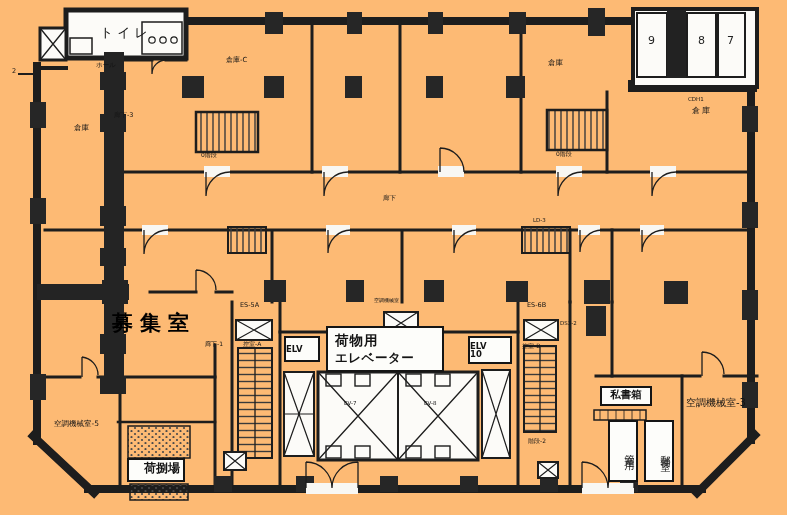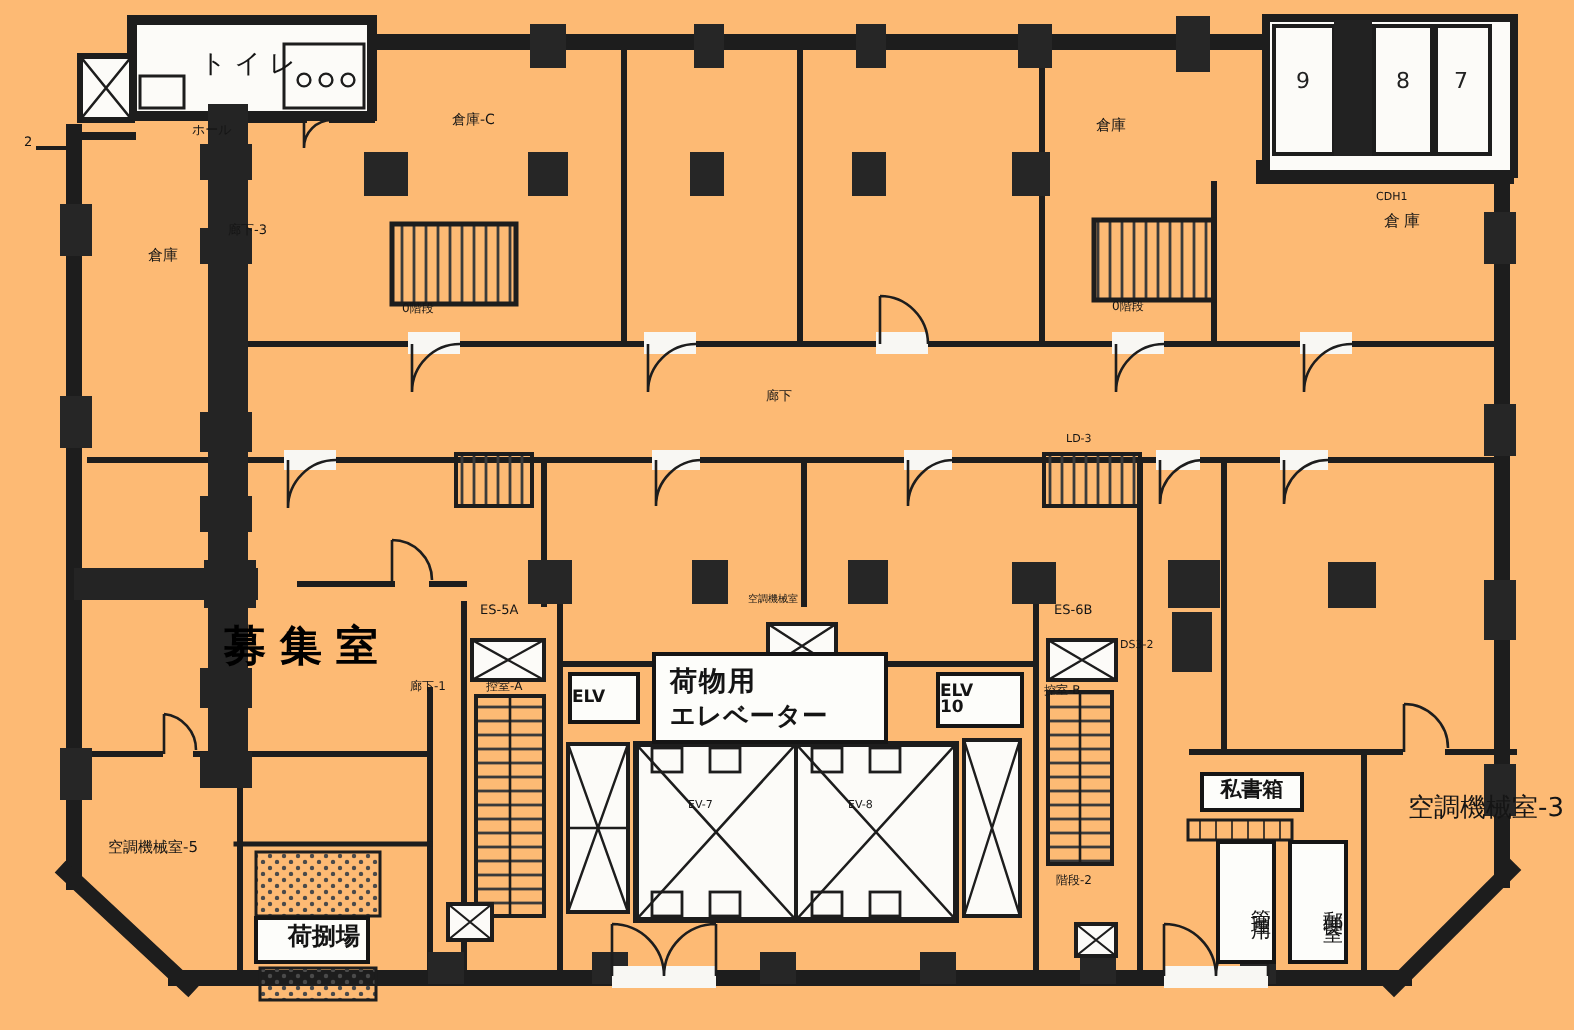--- a/index.html
+++ b/index.html
@@ -290,15 +290,15 @@
 
   <div class="box" style="left:600px;top:386px;width:52px;height:20px;font-size:10.5px;font-weight:600;">
     <span>私書箱</span>
   </div>
   <div class="box vert" style="left:608px;top:420px;width:30px;height:62px;font-size:10px;">
     <span>管理用</span>
   </div>
   <div class="box vert" style="left:644px;top:420px;width:30px;height:62px;font-size:10px;">
     <span>郵便室</span>
   </div>
-  <div class="lb" style="left:704px;top:398px;font-size:13px;">空調機械室-3</div>
+  <div class="lb" style="left:686px;top:398px;font-size:10px;">空調機械室-3</div>
 
 </div>
 
 </body></html>

